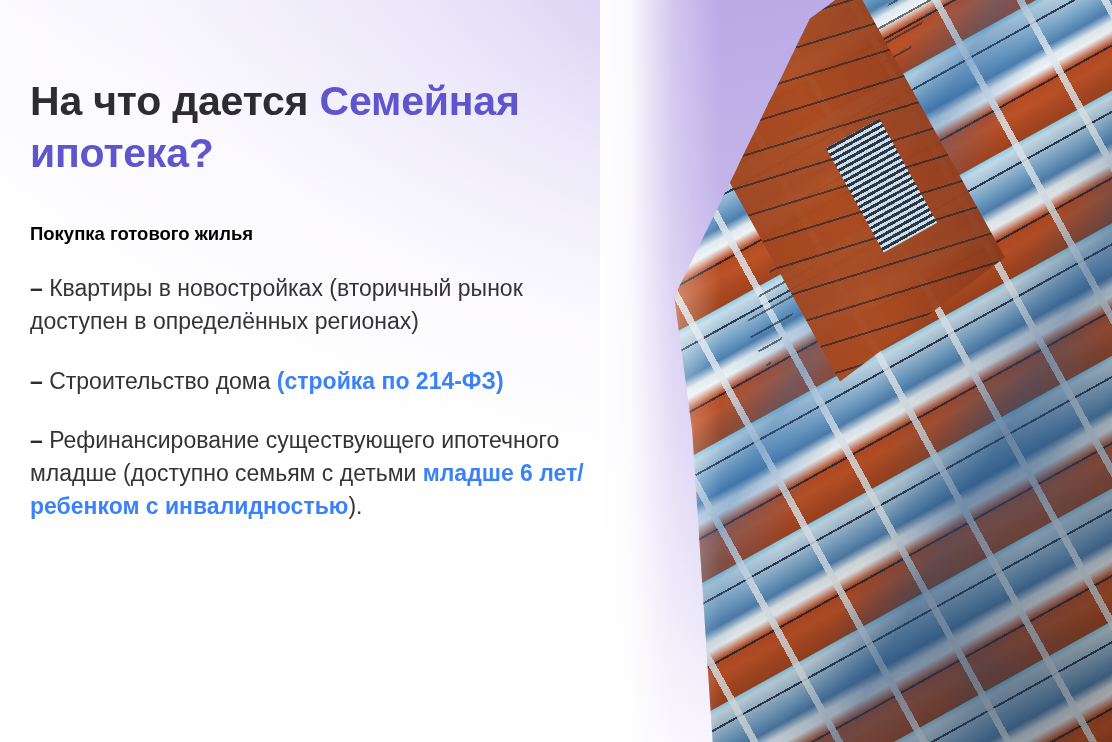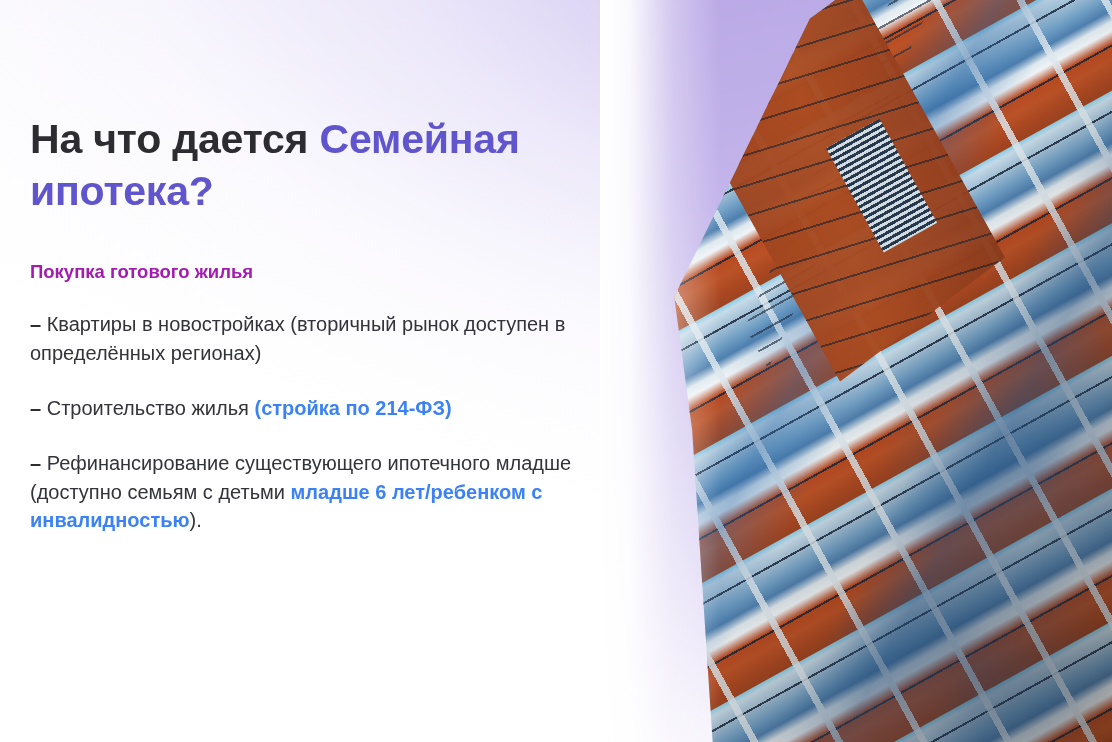--- a/index.html
+++ b/index.html
@@ -213,46 +213,46 @@
   .content {
     position: absolute;
     left: 30px;
     top: 0;
     width: 580px;
     height: 742px;
   }
 
   .headline {
     margin: 0;
-    padding-top: 114px;
+    padding-top: 76px;
     font-size: 41px;
     font-weight: bold;
     line-height: 1.26;
     letter-spacing: -0.2px;
     color: #2c2c31;
     max-width: 545px;
   }
   .headline .accent { color: #6055cc; }
 
   .subhead {
     margin: 43px 0 4px 0;
     font-size: 18.5px;
     font-weight: bold;
     line-height: 1.3;
-    color: #a21caf;
+    color: #000000;
   }
 
   .bullets {
     margin: 0;
     padding: 0;
     list-style: none;
   }
   .bullet {
     margin-top: 26px;
-    font-size: 20px;
+    font-size: 23px;
     font-weight: normal;
     line-height: 1.44;
     color: #33333a;
     max-width: 570px;
   }
   .bullet .dash {
     font-weight: bold;
     color: #2c2c31;
   }
   .bullet b { font-weight: bold; color: #3b82f6; }
@@ -284,21 +284,21 @@
 
     <h1 class="headline"><span>На что дается </span><span class="accent">Семейная ипотека?</span></h1>
 
     <p class="subhead">Покупка готового жилья</p>
 
     <ul class="bullets">
       <li class="bullet">
         <span class="dash">–</span><span> Квартиры в новостройках (вторичный рынок доступен в определённых регионах)</span>
       </li>
       <li class="bullet">
-        <span class="dash">–</span><span> Строительство жилья </span><b>(стройка по 214-ФЗ)</b>
+        <span class="dash">–</span><span> Строительство дома </span><b>(стройка по 214-ФЗ)</b>
       </li>
       <li class="bullet">
         <span class="dash">–</span><span> Рефинансирование существующего ипотечного младше (доступно семьям с детьми </span><b>младше 6 лет/ребенком с инвалидностью</b><span>).</span>
       </li>
     </ul>
 
   </div>
 </div>
 
 </body></html>

